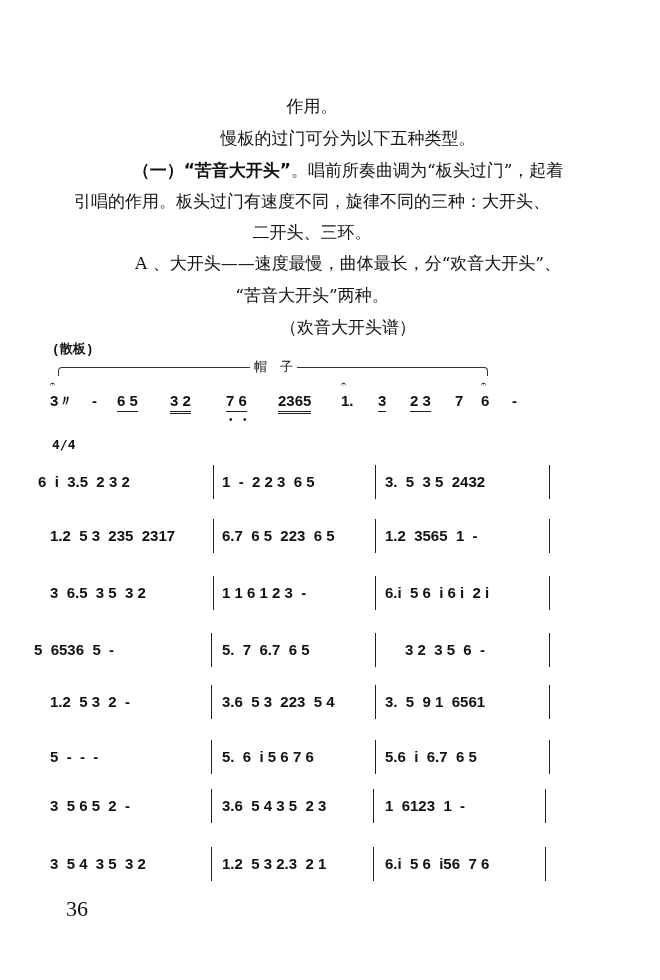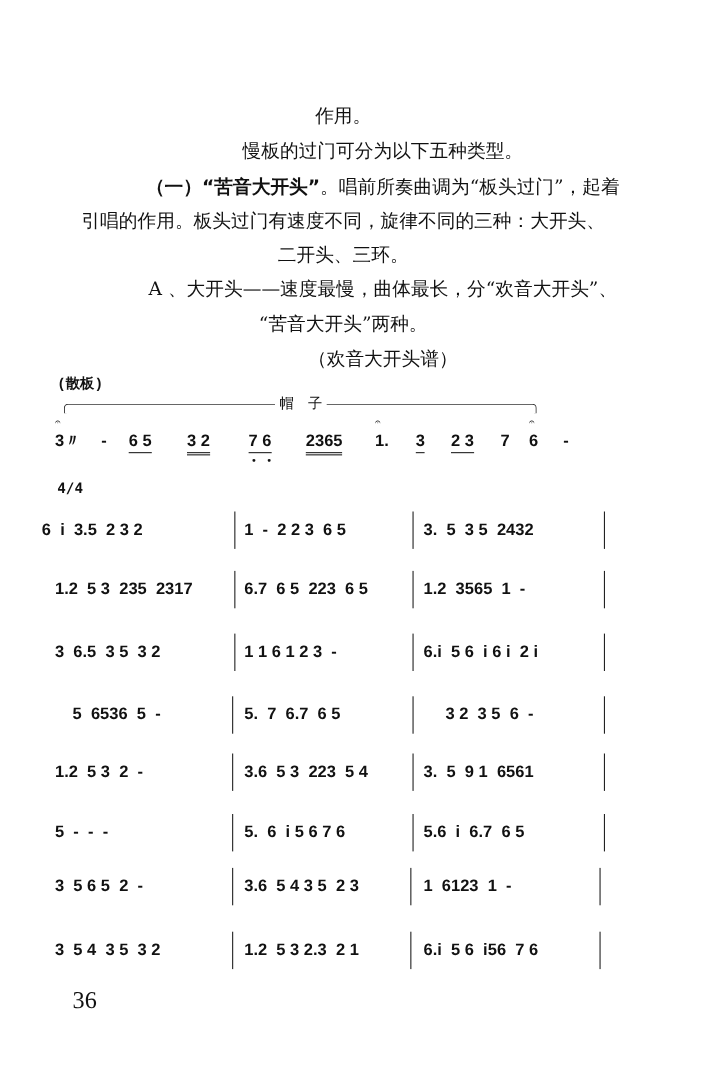--- a/index.html
+++ b/index.html
@@ -78,21 +78,21 @@
 <div class="row" style="top:584px;">
   <span class="n" style="left:50px; white-space:pre;">3  6.5  3 5  3 2</span>
   <span class="bar" style="left:213px;"></span>
   <span class="n" style="left:222px; white-space:pre;">1 1 6 1 2 3  -</span>
   <span class="bar" style="left:375px;"></span>
   <span class="n" style="left:385px; white-space:pre;">6.i  5 6  i 6 i  2 i</span>
   <span class="bar" style="left:549px;"></span>
 </div>
 
 <div class="row" style="top:641px;">
-  <span class="n" style="left:66px; white-space:pre;">5  6536  5  -</span>
+  <span class="n" style="left:34px; white-space:pre;">5  6536  5  -</span>
   <span class="bar" style="left:211px;"></span>
   <span class="n" style="left:222px; white-space:pre;">5.  7  6.7  6 5</span>
   <span class="bar" style="left:375px;"></span>
   <span class="n" style="left:405px; white-space:pre;">3 2  3 5  6  -</span>
   <span class="bar" style="left:549px;"></span>
 </div>
 
 <div class="row" style="top:693px;">
   <span class="n" style="left:50px; white-space:pre;">1.2  5 3  2  -</span>
   <span class="bar" style="left:211px;"></span>

